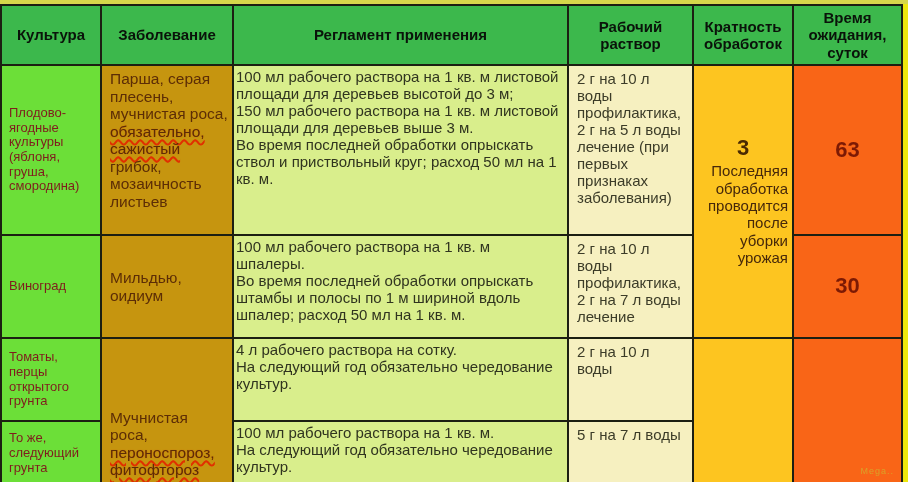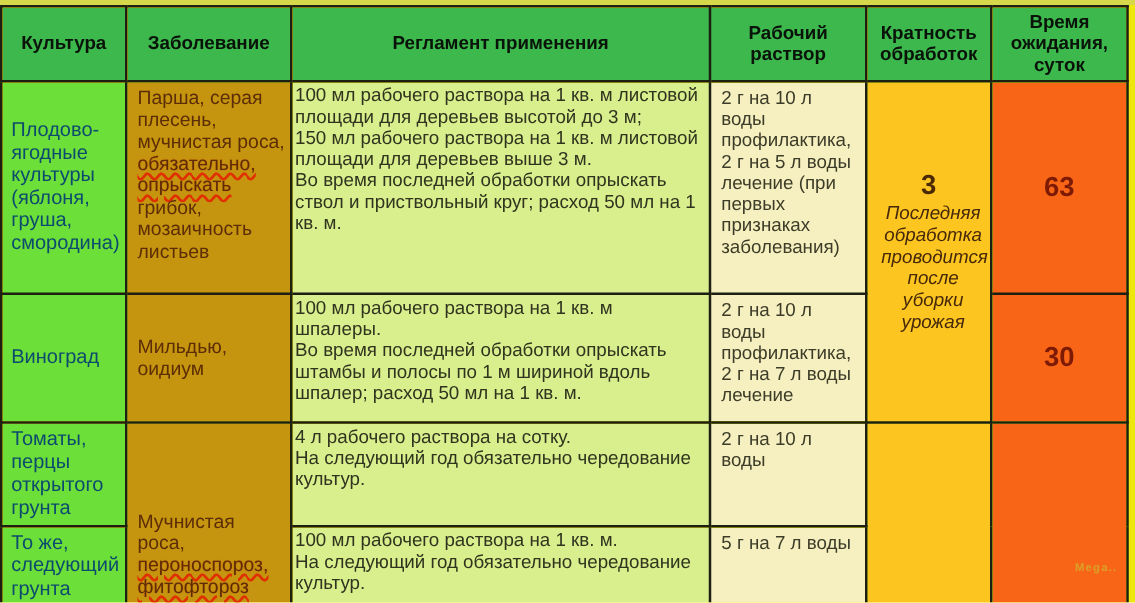--- a/index.html
+++ b/index.html
@@ -18,38 +18,38 @@
   th{
     background:#3cb84c;color:#0a130a;font-size:15px;font-weight:bold;
     text-align:center;vertical-align:middle;line-height:1.15;padding:2px 3px;height:54px;
   }
   td{font-size:15px;line-height:1.13;}
   tr.r1 td{height:157px}
   tr.r2 td{height:90px}
   tr.r3 td{height:70px}
   tr.r4 td{height:52px}
   tr.r5 td{height:50px}
-  .c-cult{background:#6cdf38;color:#0c4a6e;font-size:16px;vertical-align:middle;padding:2px 3px 2px 7px;}
+  .c-cult{background:#6cdf38;color:#7f1d1d;font-size:13px;vertical-align:middle;padding:2px 3px 2px 7px;}
   .c-dis{background:#c6950f;color:#5c2d06;font-size:15.5px;vertical-align:middle;padding:4px 3px 4px 8px;}
   .c-dis.top{vertical-align:top;}
   .mis{
     text-decoration:underline wavy #e03000 1.5px;text-underline-offset:2px;
     text-shadow:0 0 1px rgba(224,48,0,.55);
   }
   .c-reg{background:#d9ee8c;color:#30341f;vertical-align:top;padding:3px 6px 3px 2px;white-space:pre-line;}
   .c-sol{background:#f6f0c0;color:#3c3c28;vertical-align:top;padding:5px 4px 6px 8px;white-space:pre-line;}
   .c-freq{background:#fdc520;color:#4a2a02;vertical-align:middle;padding:2px 2px 2px 2px;}
   .c-freq.bottom{vertical-align:bottom;padding-bottom:10px;}
   .c-wait{background:#f96517;color:#7c1a04;vertical-align:middle;text-align:center;}
   .c-wait.bottom{vertical-align:bottom;padding-bottom:10px;}
   .num{font-size:22px;font-weight:bold;text-align:center;}
-  .freq-note{font-size:15px;line-height:1.16;text-align:center;padding:1px 2px 0 9px;color:#46280a;font-style:italic;}
+  .freq-note{font-size:15px;line-height:1.16;text-align:right;padding:1px 2px 0 9px;color:#46280a;}
   .watermark{
-    position:absolute;right:14px;bottom:23px;font-size:9px;color:#b4e93c;
-    opacity:.45;letter-spacing:1px;font-weight:bold;
+    position:absolute;right:14px;bottom:6px;font-size:9px;color:#b4e93c;
+    opacity:.45;letter-spacing:1px;
   }
 </style>
 </head>
 <body>
 
 <div class="frame">
   <div class="topstrip"></div>
 
   <table>
     <colgroup>
@@ -66,21 +66,21 @@
         <th>Заболевание</th>
         <th>Регламент применения</th>
         <th>Рабочий раствор</th>
         <th>Кратность обработок</th>
         <th>Время ожидания, суток</th>
       </tr>
     </thead>
     <tbody>
       <tr class="r1">
         <td class="c-cult">Плодово-ягодные культуры (яблоня, груша, смородина)</td>
-        <td class="c-dis top"><span>Парша, серая плесень, мучнистая роса, </span><span class="mis">обязательно,</span><span> </span><span class="mis">опрыскать</span><span> грибок, мозаичность листьев</span></td>
+        <td class="c-dis top"><span>Парша, серая плесень, мучнистая роса, </span><span class="mis">обязательно,</span><span> </span><span class="mis">сажистый</span><span> грибок, мозаичность листьев</span></td>
         <td class="c-reg">100 мл рабочего раствора на 1 кв. м листовой площади для деревьев высотой до 3 м;
 150 мл рабочего раствора на 1 кв. м листовой площади для деревьев выше 3 м.
 Во время последней обработки опрыскать ствол и приствольный круг; расход 50 мл на 1 кв. м.</td>
         <td class="c-sol">2 г на 10 л воды профилактика, 2 г на 5 л воды лечение (при первых признаках заболевания)</td>
         <td class="c-freq" rowspan="2">
           <div class="num">3</div>
           <div class="freq-note">Последняя обработка проводится после уборки урожая</div>
         </td>
         <td class="c-wait num">63</td>
       </tr>

